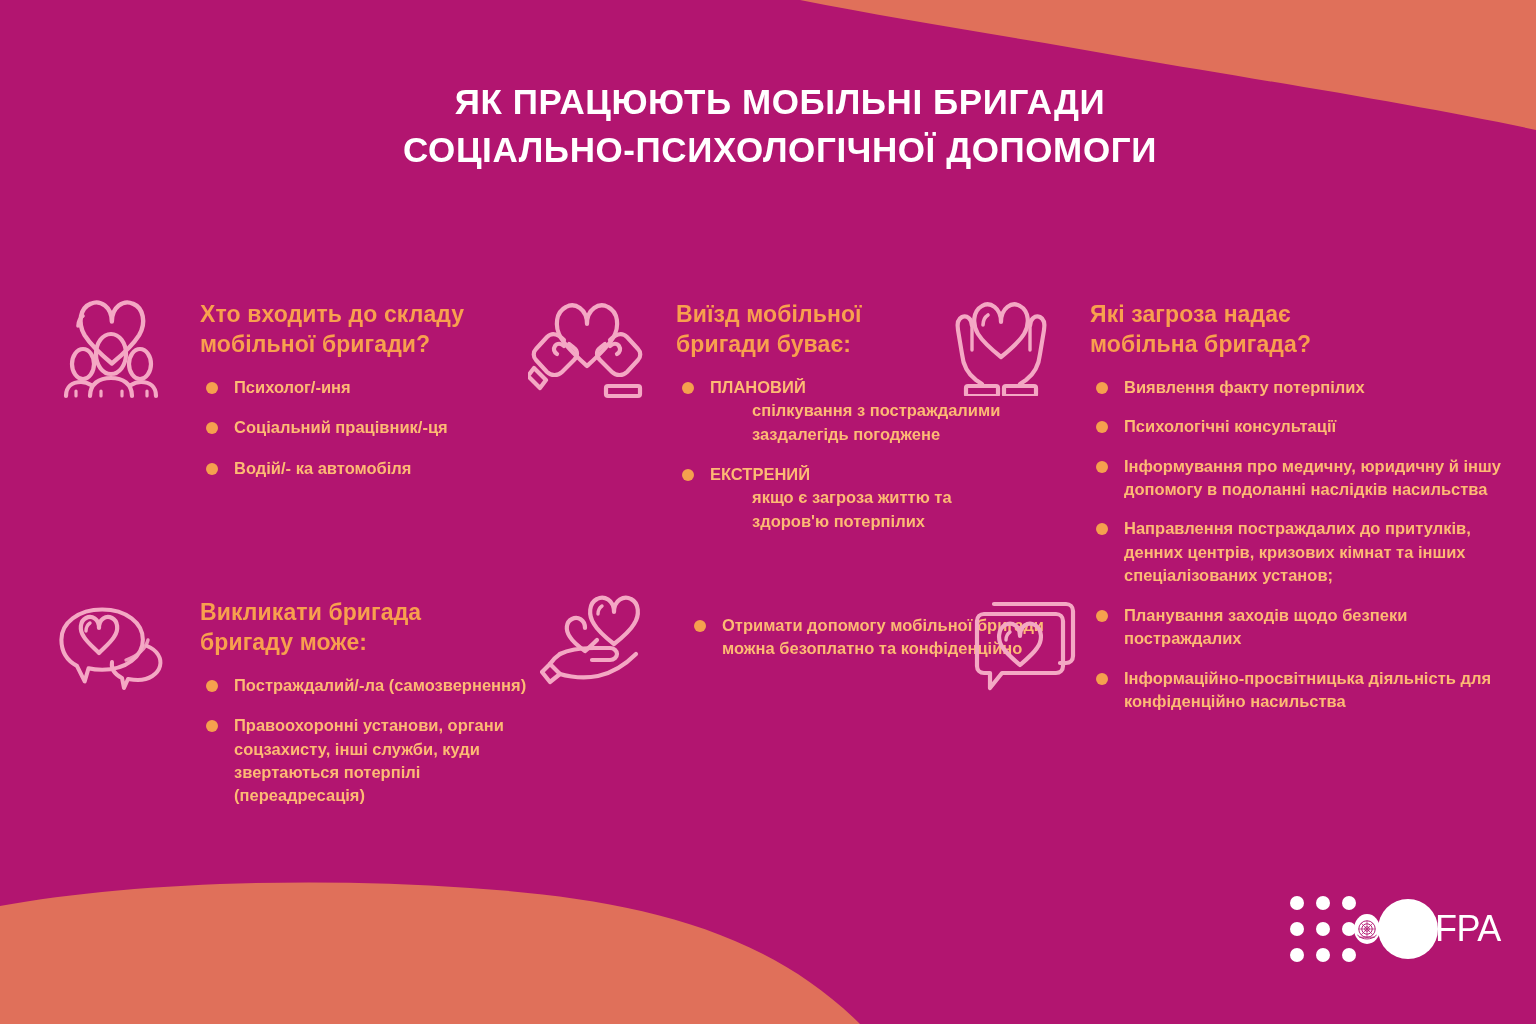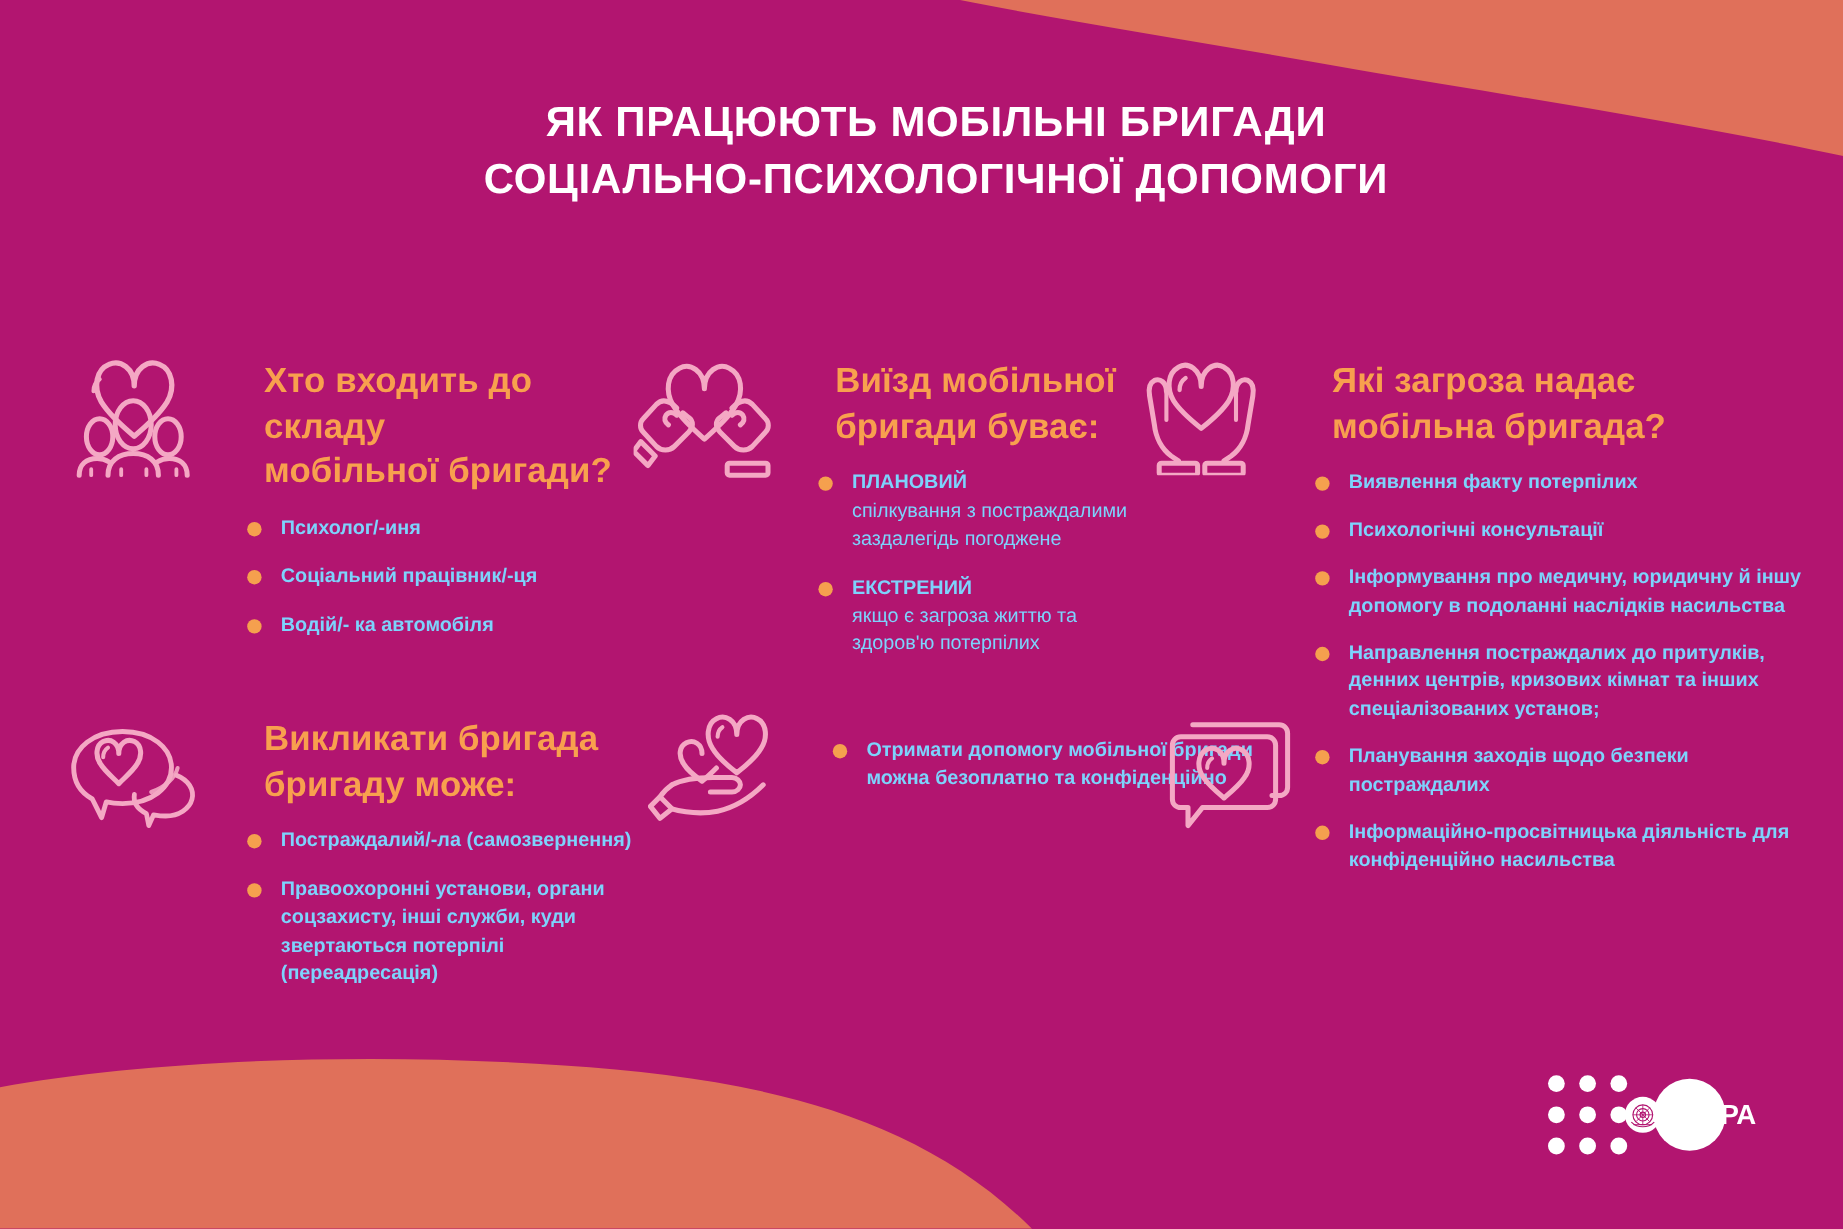--- a/index.html
+++ b/index.html
@@ -51,50 +51,50 @@
   .block .icon-holder {
     position:absolute;
     left:0; top:0;
     width:118px; height:108px;
   }
   .block .body { position:absolute; }
 
   .hd {
     color:#F8A04E;
     font-weight:bold;
-    font-size:29px;
+    font-size:23px;
     line-height:1.30;
     letter-spacing:0.1px;
     margin-bottom:4px;
-    margin-left:20px;
   }
 
   ul.bl { list-style:none; margin-top:16px; }
   ul.bl li {
     position:relative;
     padding-left:34px;
     margin-bottom:17px;
-    color:#7dd3fc;
+    color:#fdba74;
     font-size:16.5px;
     font-weight:bold;
     line-height:1.42;
   }
   ul.bl li:last-child { margin-bottom:0; }
   ul.bl li .dot {
     position:absolute;
     left:6px; top:6px;
     width:12px; height:12px;
     border-radius:50%;
     background:#F5A04E;
   }
   .sub {
     display:block;
-    font-weight:normal;
+    font-weight:bold;
     font-size:16.5px;
     line-height:1.42;
+    margin-left:42px;
   }
   .lead { display:block; }
 
   
   ul.bl.svc li { margin-bottom:16px; }
 
   
   #b-compose   { left:52px;   top:292px;  width:500px; }
   #b-compose .body { left:148px; top:8px; width:352px; }
 
@@ -154,22 +154,22 @@
     left:18px; top:-1px;
     width:60px; height:60px;
     border-radius:50%;
     background:#FFFFFF;
     z-index:1;
   }
   #unfpa .wordmark {
     position:relative;
     z-index:4;
     color:#FFFFFF;
-    font-size:23px;
-    font-weight:bold;
+    font-size:36px;
+    font-weight:normal;
     letter-spacing:-0.5px;
     margin-left:4px;
     mix-blend-mode:normal;
   }
 </style>
 </head>
 <body>
 
 <div id="stage">
 

